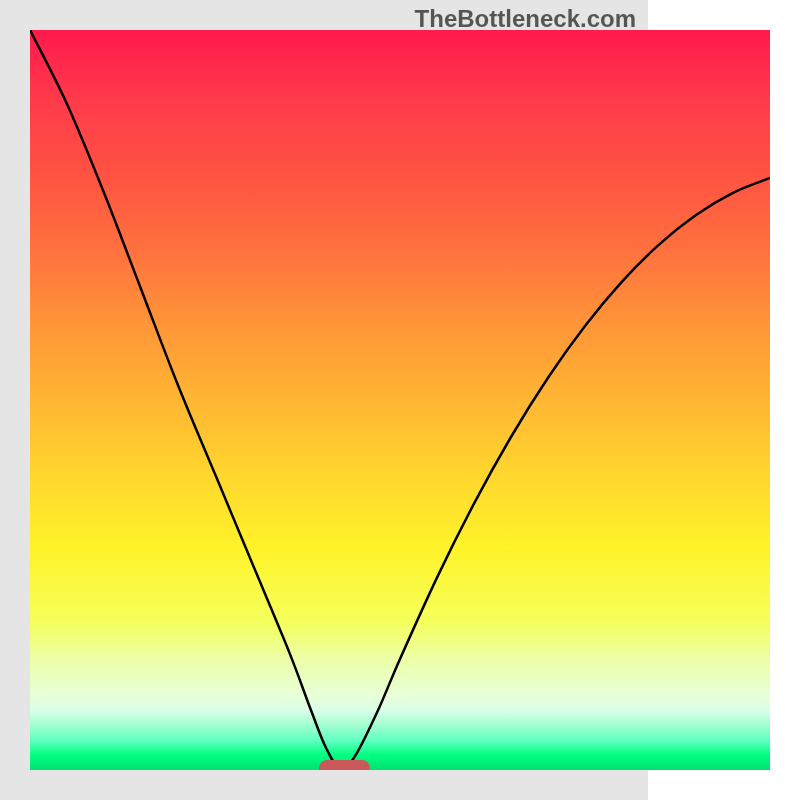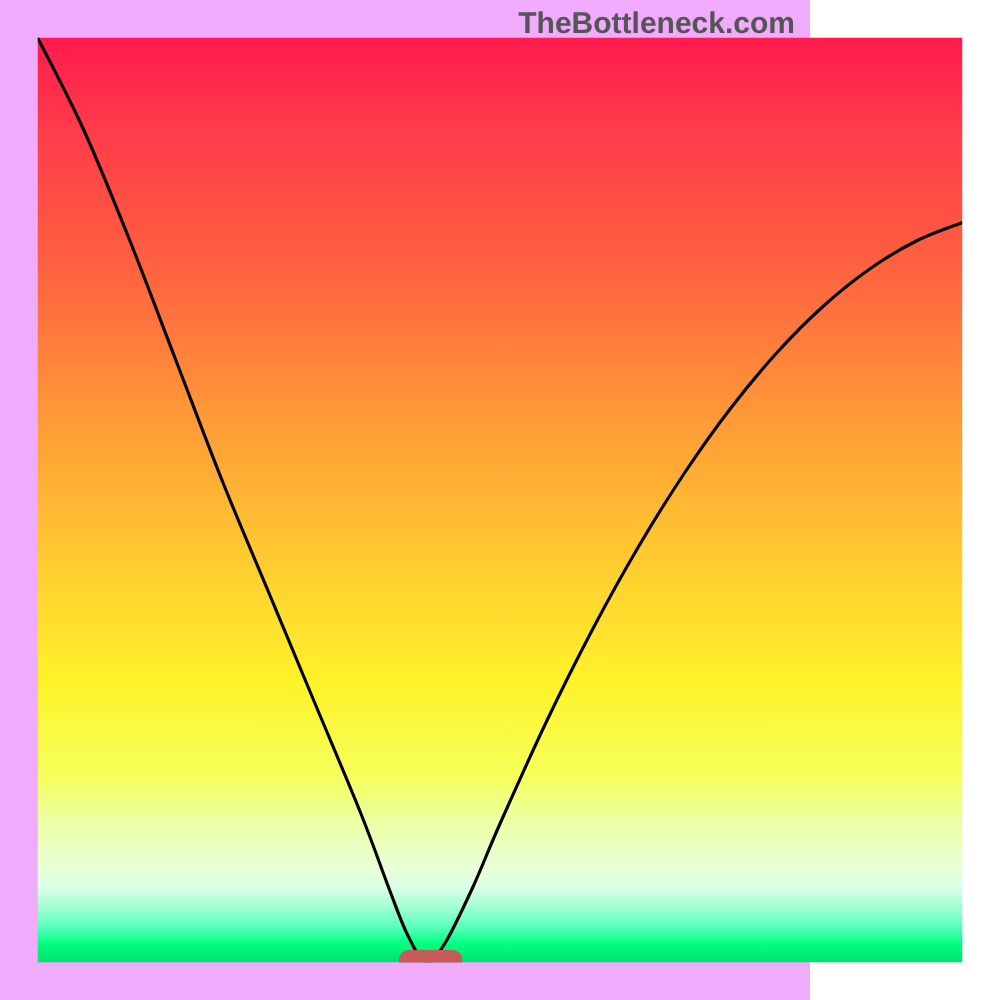--- a/index.html
+++ b/index.html
@@ -6,21 +6,21 @@
       margin: 0;
       padding: 0;
       width: 800px;
       height: 800px;
       overflow: hidden;
     }
     .container {
       position: relative;
       width: 648px;
       height: 800px;
-      background: #f0abfc;
+      background: #e5e5e5;
     }
     .watermark {
       position: absolute;
       top: 5px;
       right: 12px;
       font-family: Arial, sans-serif;
       font-size: 24px;
       font-weight: bold;
       color: #555;
       z-index: 10;

